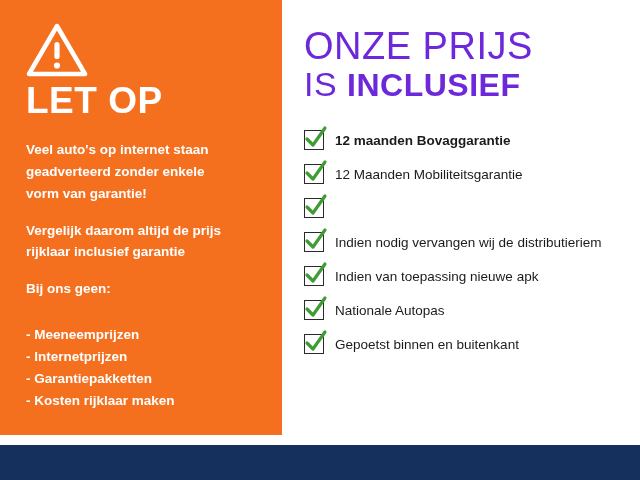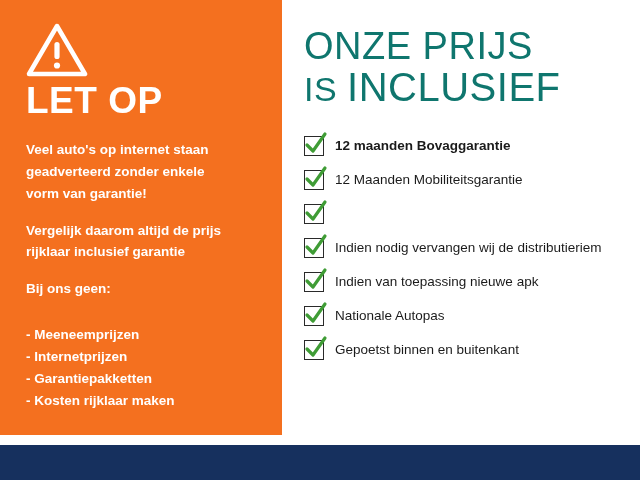--- a/index.html
+++ b/index.html
@@ -72,39 +72,39 @@
   
   .right-panel {
     flex: 1;
     height: 435px;
     background: #ffffff;
     box-sizing: border-box;
     padding: 26px 12px 10px 22px;
     position: relative;
   }
   .headline {
-    color: #0f766e;
+    color: #6d28d9;
     line-height: 1.06;
     margin-bottom: 26px;
   }
   .headline .l1 {
     display: block;
     font-size: 38px;
     font-weight: normal;
     letter-spacing: 0.5px;
   }
   .headline .l2 {
     display: block;
     font-size: 34px;
     font-weight: normal;
     letter-spacing: 0.5px;
   }
   .headline .l2 b {
-    font-weight: normal;
-    font-size: 40px;
+    font-weight: bold;
+    font-size: 32px;
   }
   .feature-list {
     list-style: none;
     margin: 0;
     padding: 0;
   }
   .feature-item {
     display: flex;
     align-items: center;
     margin-bottom: 12px;

